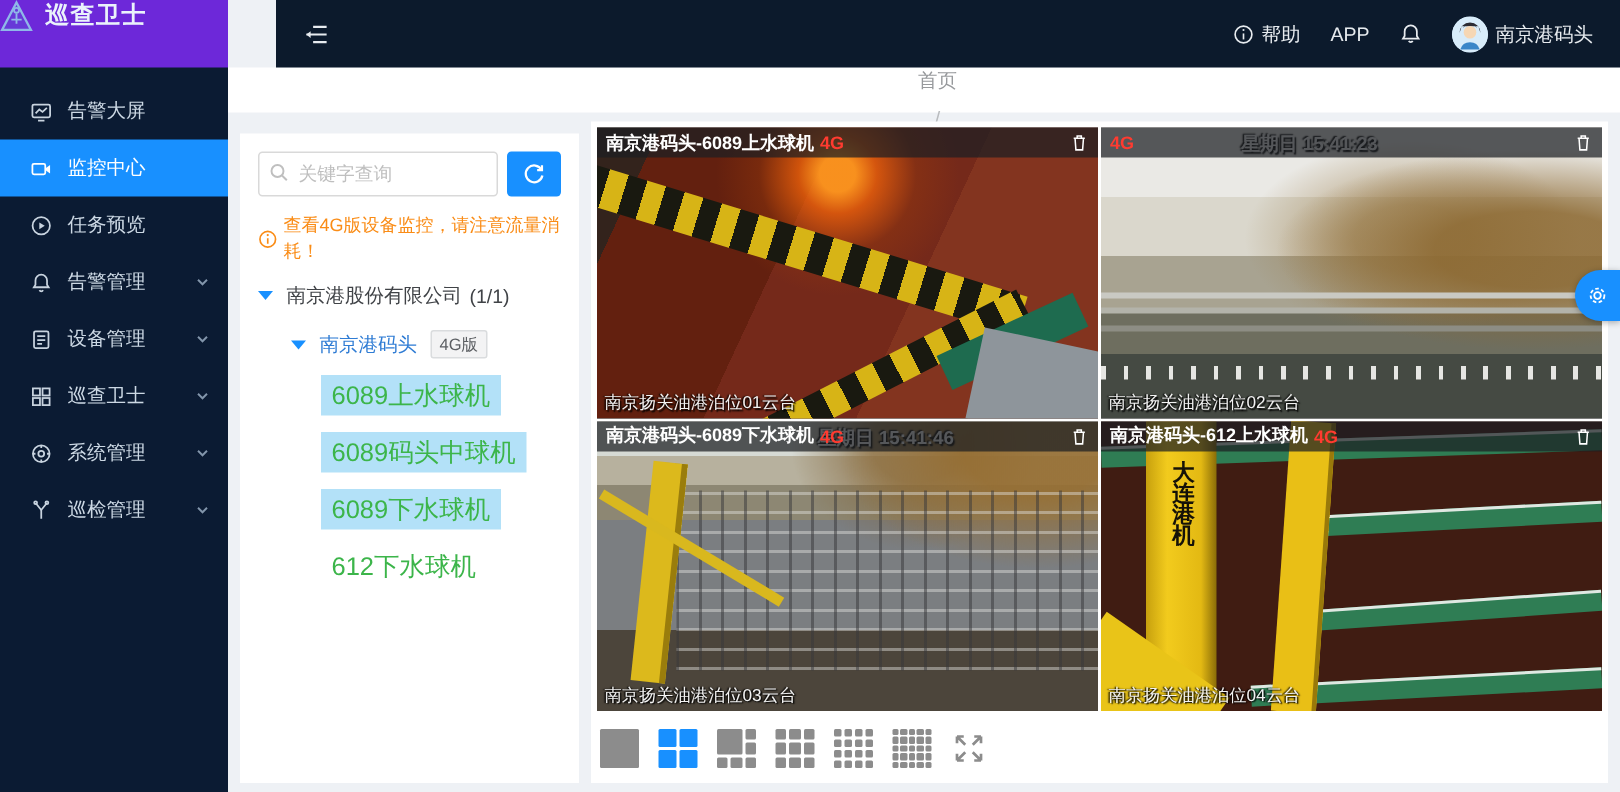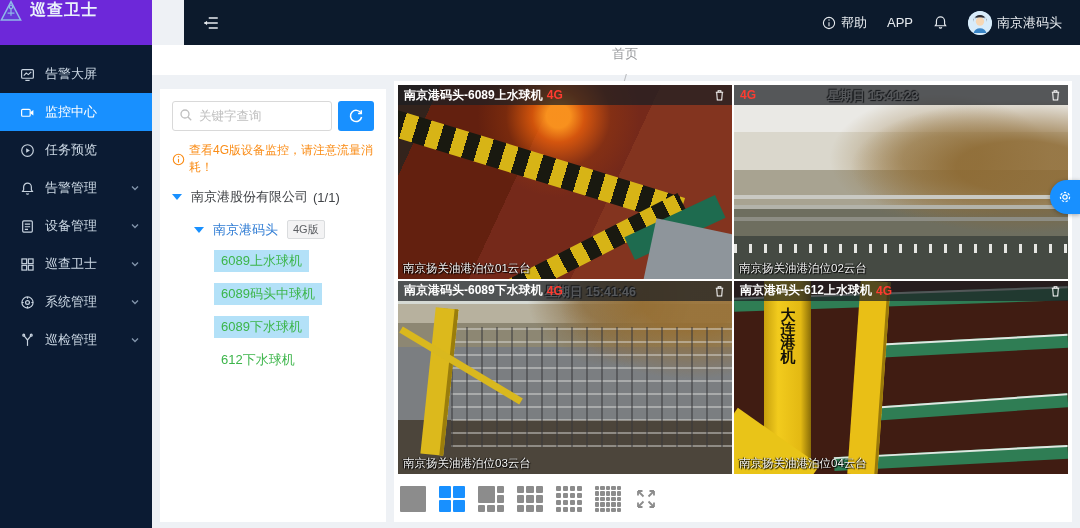--- a/index.html
+++ b/index.html
@@ -48,21 +48,21 @@
   .tree { margin-top:6px; font-size:13px; }
   .tri-down { width:0; height:0; border-left:5px solid transparent; border-right:5px solid transparent;
     border-top:6px solid #1890ff; display:inline-block; cursor:pointer; }
   .tree-row1 { margin-top:12px; display:flex; align-items:center; gap:9px; color:#404347; }
   .tree-row2 { margin-top:14px; margin-left:22px; display:flex; align-items:center; gap:9px; }
   .site-label { color:#2f7cd4; }
   .site-badge { font-size:11px; color:#5c5f63; background:#f3f3f4; border:1px solid #dadcde;
     border-radius:2px; padding:1px 5px; }
   .cam-list { margin-left:42px; }
   .cam-item { margin-top:11px; }
-  .cam-item span { display:inline-block; color:#3cb54a; padding:2px 7px; font-size:13px; cursor:pointer; }
+  .cam-item span { display:inline-block; color:#3cb54a; padding:2px 7px; font-size:17px; cursor:pointer; }
   .cam-item.hl span { background:#b3e1f8; }
   
   .video-card { position:absolute; left:242px; right:8px; top:6px; bottom:6px; background:#fff; padding:4px; }
   .video-grid { display:grid; grid-template-columns:1fr 1fr; grid-template-rows:1fr 1fr; gap:2px;
     height:calc(100% - 44px); }
   .tile { position:relative; overflow:hidden; background:#1a1a1a; cursor:pointer; }
   .titlebar { position:absolute; left:0; top:0; right:0; height:20px; z-index:3;
     background:rgba(28,30,34,.72); display:flex; align-items:center; padding:0 6px; gap:4px; }
   .vt { color:#fff; font-size:12px; white-space:nowrap;font-weight:bold; }
   .vtag { color:#ff3b30; font-size:12px; font-weight:bold; }

